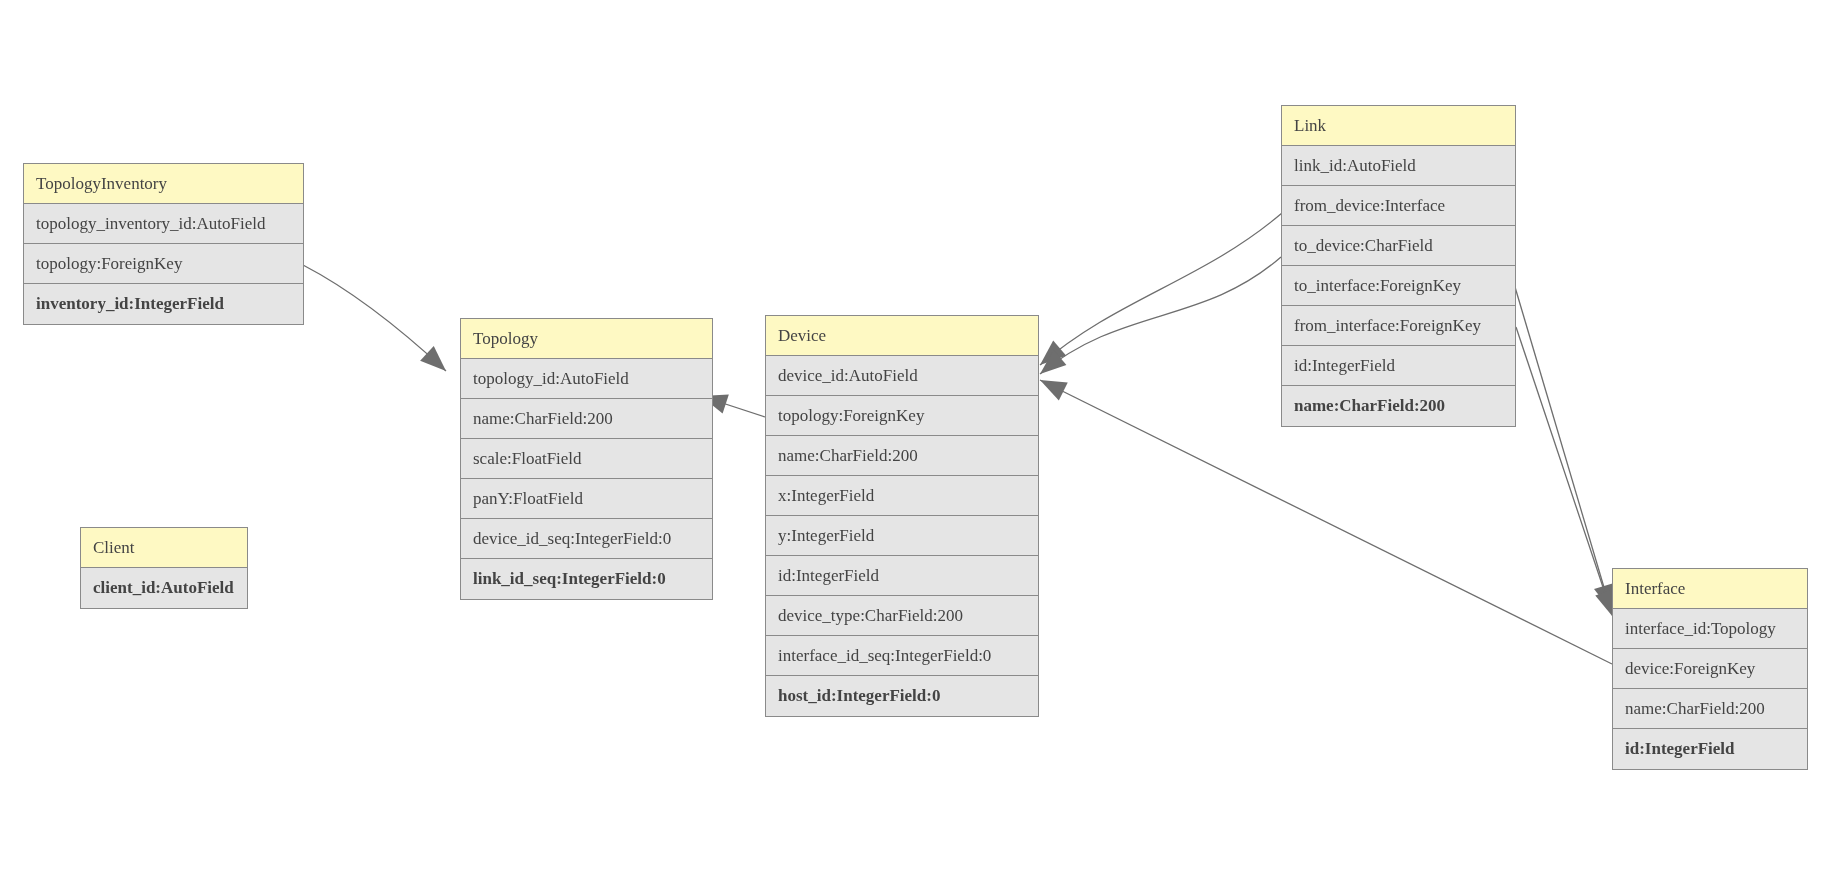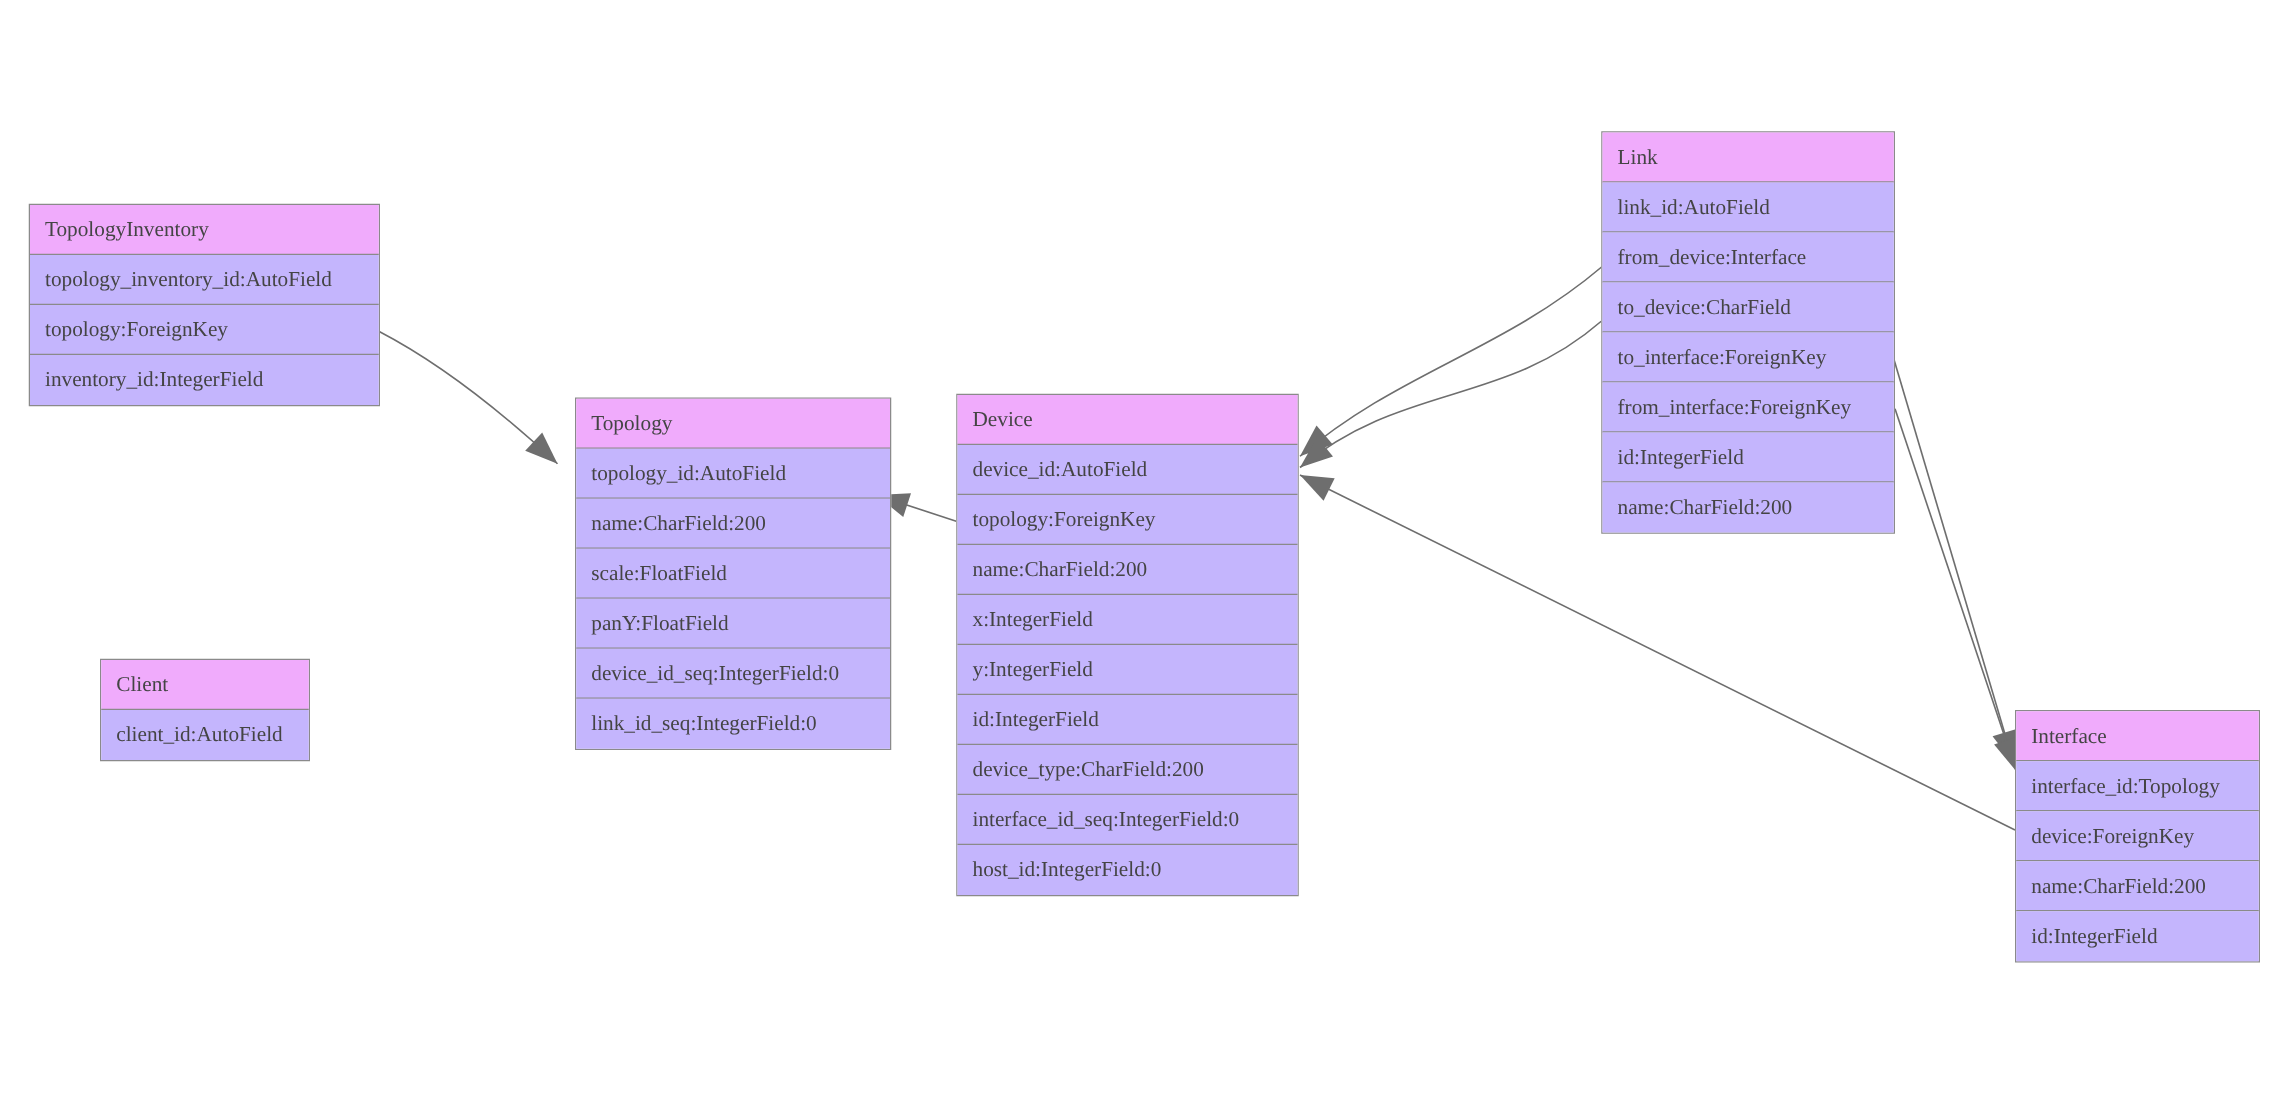--- a/index.html
+++ b/index.html
@@ -15,39 +15,39 @@
   .entity {
     position:absolute;
     box-sizing:border-box;
     background:#ffffff;
     border:1px solid #8a8a8a;
   }
   .e-header {
     box-sizing:border-box;
     height:40px; line-height:39px;
     padding:0 12px;
-    background:#f0abfc;
+    background:#fef9c3;
     border-bottom:1px solid #8a8a8a;
     font-size:17px;
     color:#444444;
     white-space:nowrap;
     overflow:hidden;
   }
   .e-row {
     box-sizing:border-box;
     height:40px; line-height:39px;
     padding:0 12px;
     border-bottom:1px solid #8a8a8a;
     font-size:17px;
     color:#444444;
     white-space:nowrap;
     overflow:hidden;
-    background:#c4b5fd;
+    background:#e5e5e5;
   }
-  .e-row:last-child { border-bottom:none; }
+  .e-row:last-child { border-bottom:none;font-weight:bold; }
 </style>
 </head>
 <body>
 
 <div class="canvas">
   <svg class="connector-layer" width="1824" height="874" viewBox="0 0 1824 874">
       <g>
         <path d="M303,265 C355,292 404,332 446,371" fill="none" stroke="#6e6e6e" stroke-width="1.3"></path>
         <polygon points="446,371 420.1428582240435,360.6362063327138 433.751880211389,345.9803365001878" fill="#6e6e6e"></polygon>
       </g>

